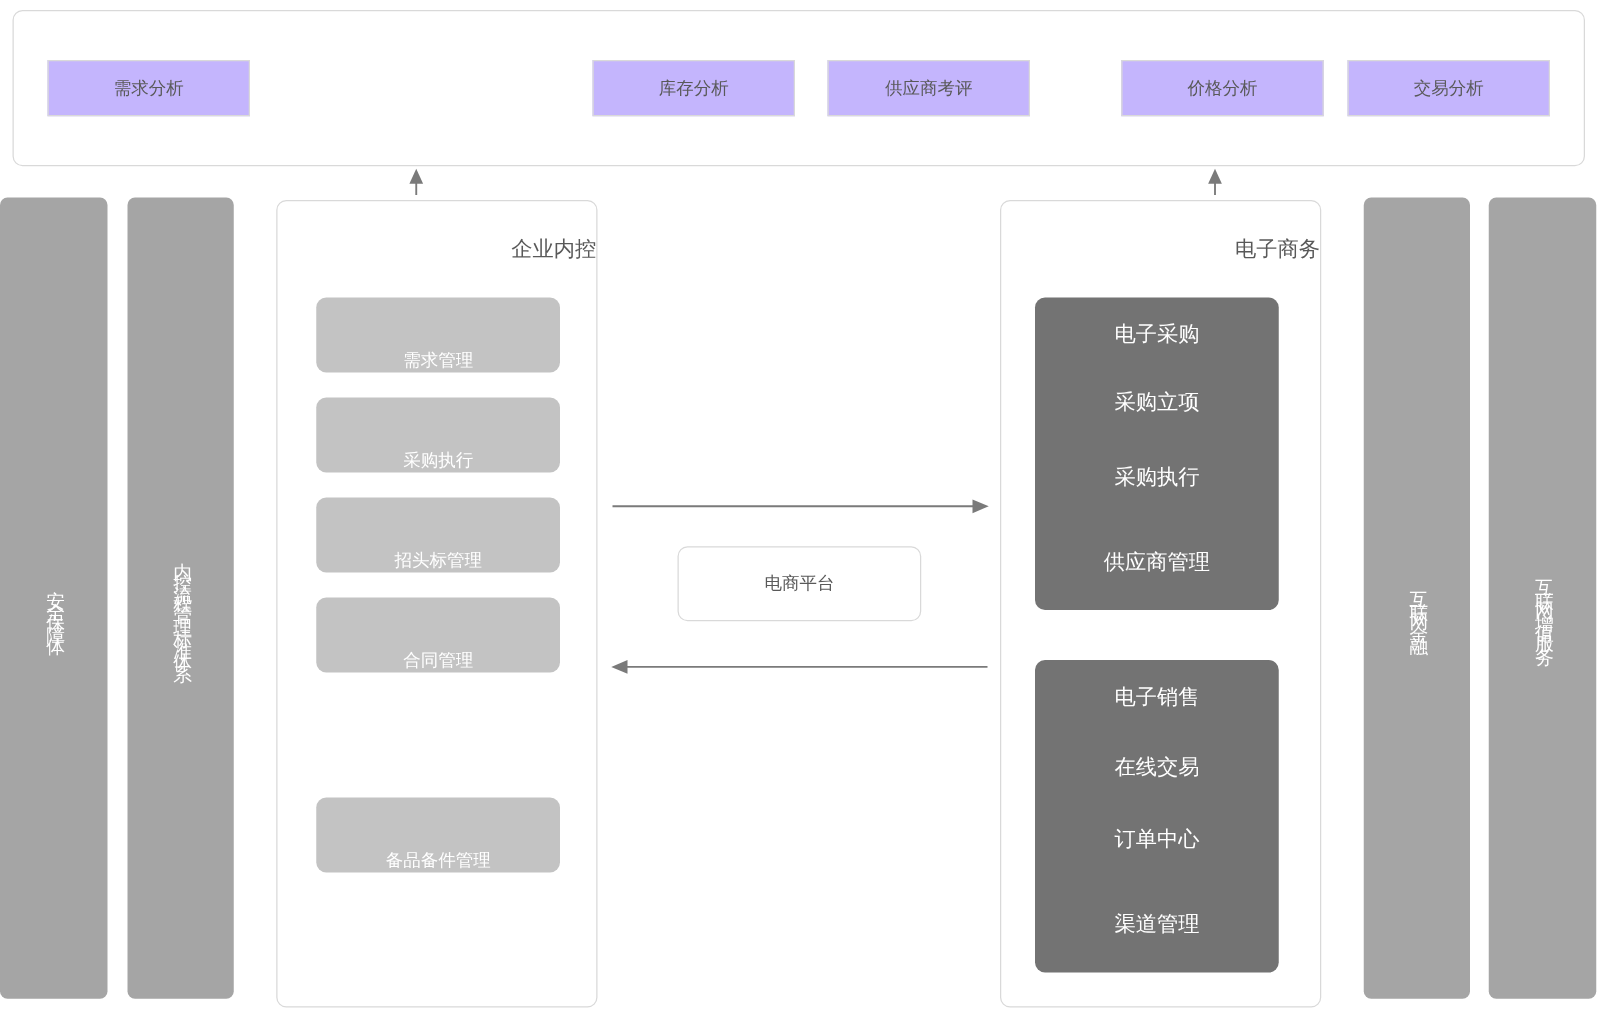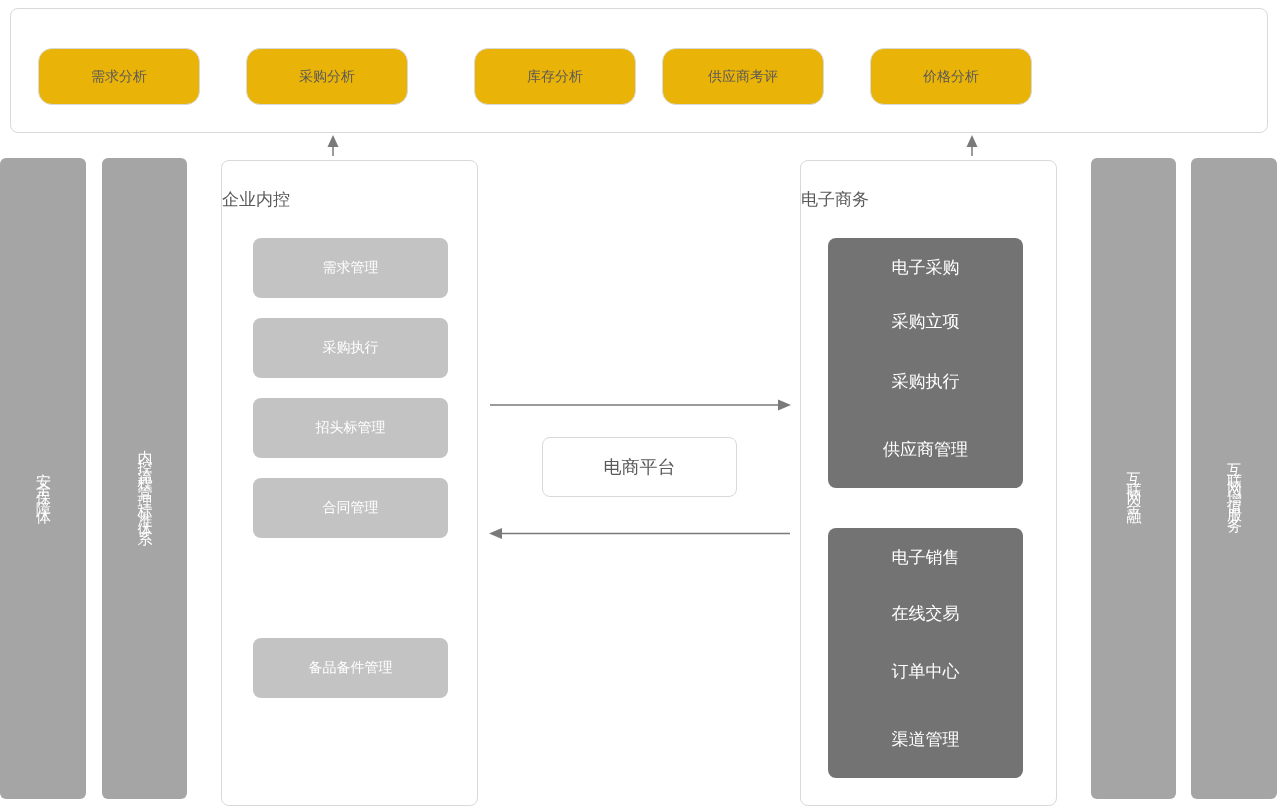--- a/index.html
+++ b/index.html
@@ -17,24 +17,24 @@
     position: absolute;
     left: 10px; top: 8px;
     width: 1258px; height: 125px;
     background: #ffffff;
     border: 1px solid #d9d9d9;
     border-radius: 8px;
   }
   .acard {
     position: absolute;
     top: 39px;
-    width: 162px; height: 57px;
-    background: #eab308;
-    border: 1px solid #d9d9d9;
-    border-radius: 14px;
+    width: 162px; height: 45px;
+    background: #c4b5fd;
+    border: 1px solid #d9d9d9;
+    border-radius: 0;
     display: flex; align-items: center; justify-content: center;
     font-size: 14px;
     color: #595959;
   }
   
   .vbar {
     position: absolute;
     top: 158px;
     height: 641px;
     background: #a5a5a5;
@@ -55,32 +55,32 @@
     position: absolute;
     top: 160px;
     width: 257px; height: 646px;
     background: #ffffff;
     border: 1px solid #d9d9d9;
     border-radius: 8px;
   }
   .panel-title {
     position: absolute;
     top: 27px; left: 0; right: 0;
-    text-align: left;
+    text-align: right;
     font-size: 17px;
     color: #595959;
   }
   
   .icard {
     position: absolute;
     left: 31px;
     width: 195px; height: 60px;
     background: #c3c3c3;
     border-radius: 8px;
-    display: flex; align-items: center; justify-content: center;
+    display: flex; align-items: flex-end; justify-content: center;
     color: #ffffff;
     font-size: 14px;
   }
   
   .gcard {
     position: absolute;
     left: 27px;
     width: 195px; height: 250px;
     background: #737373;
     border-radius: 8px;
@@ -100,49 +100,49 @@
   }
   
   .platform-box {
     position: absolute;
     left: 542px; top: 437px;
     width: 195px; height: 60px;
     background: #ffffff;
     border: 1px solid #d9d9d9;
     border-radius: 8px;
     display: flex; align-items: center; justify-content: center;
-    font-size: 18px;
+    font-size: 14px;
     color: #595959;
   }
   .arrows {
     position: absolute;
     left: 0; top: 0;
     pointer-events: none;
   }
 </style>
 </head>
 <body>
 
 <div class="canvas">
 
   <div class="top-panel">
     <div class="acard" style="left:27px">
         <span>需求分析</span>
       </div>
-    <div class="acard" style="left:235px">
-        <span>采购分析</span>
-      </div>
     <div class="acard" style="left:463px">
         <span>库存分析</span>
       </div>
     <div class="acard" style="left:651px">
         <span>供应商考评</span>
       </div>
-    <div class="acard" style="left:859px">
+    <div class="acard" style="left:886px">
         <span>价格分析</span>
+      </div>
+    <div class="acard" style="left:1067px">
+        <span>交易分析</span>
       </div>
   </div>
 
   <div class="vbar" style="left:0; width:86px">
     <span class="vlabel">安全保障体</span>
   </div>
   <div class="vbar" style="left:102px; width:85px">
     <span class="vlabel">内控流程管理标准体系</span>
   </div>
 

